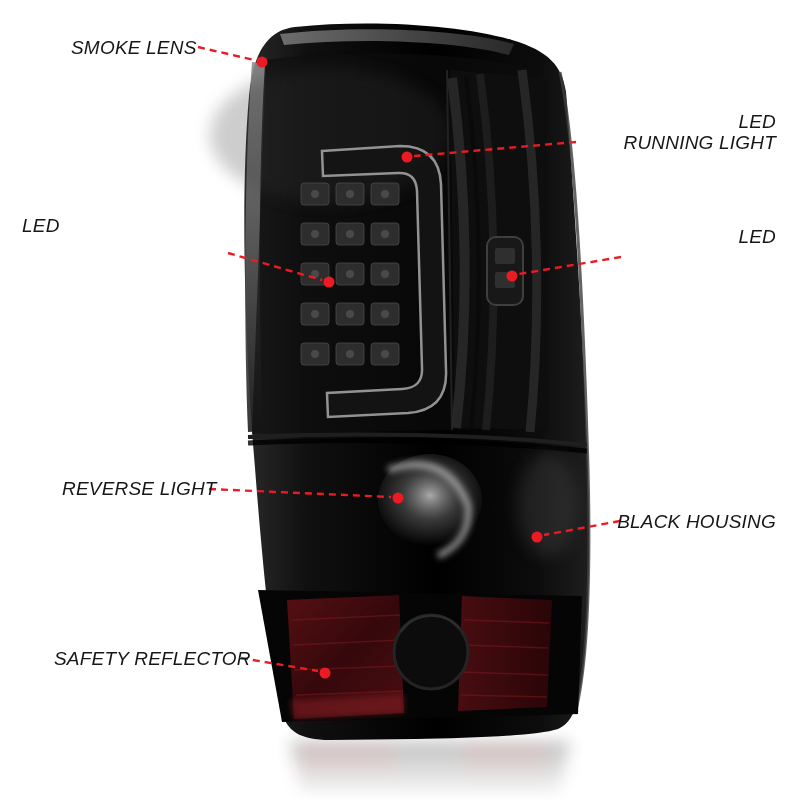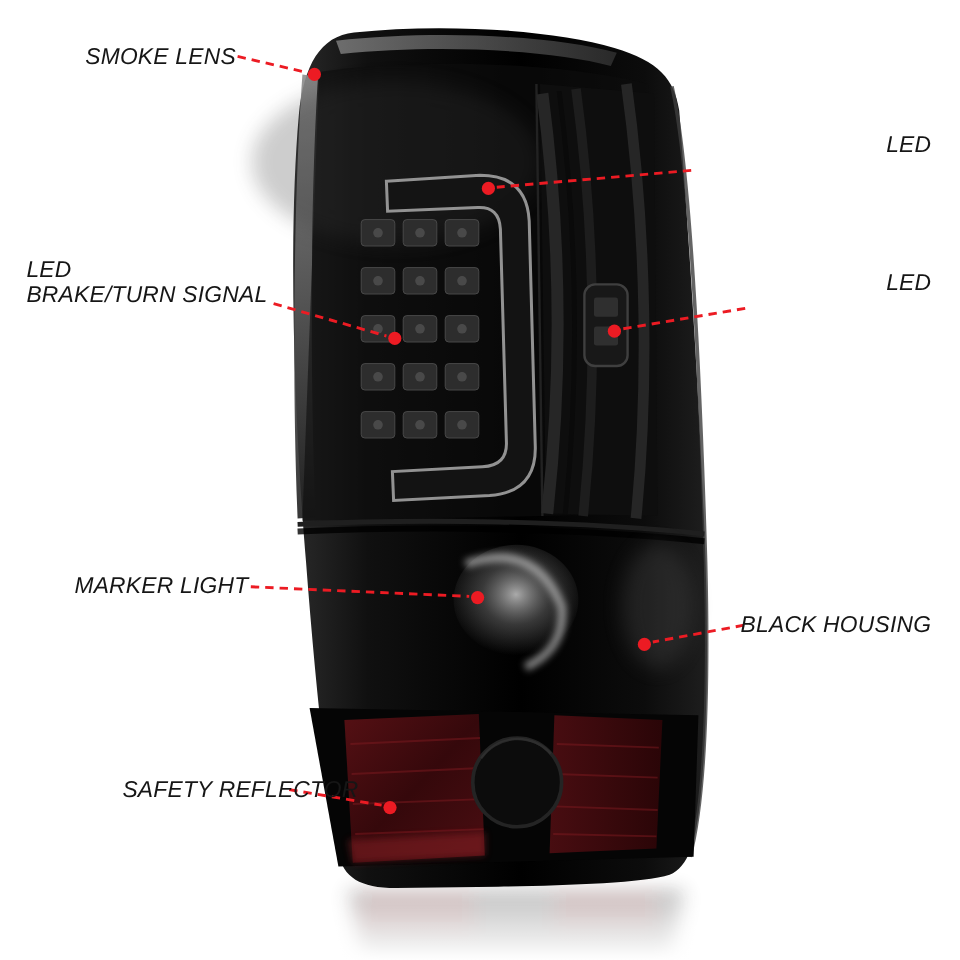--- a/index.html
+++ b/index.html
@@ -219,34 +219,34 @@
   <line class="leader" x1="241" y1="658" x2="318" y2="671"></line>
   <circle class="dot" cx="325" cy="673" r="5.5"></circle>
 </svg>
 
 <div class="callout" style="left:71px; top:37px;">
   <div>SMOKE LENS</div>
 </div>
 
 <div class="callout align-right" style="right:24px; top:111px;">
   <div>LED</div>
+  <div>RUNNING LIGHT</div>
 </div>
 
 <div class="callout" style="left:22px; top:215px;">
   <div>LED</div>
-  <div>BRAKE/TURN SIGNAL</div>
 </div>
 
 <div class="callout align-right" style="right:24px; top:226px;">
   <div>LED</div>
 </div>
 
 <div class="callout" style="left:62px; top:478px;">
-  <div>MARKER LIGHT</div>
+  <div>REVERSE LIGHT</div>
 </div>
 
 <div class="callout align-right" style="right:24px; top:511px;">
   <div>BLACK HOUSING</div>
 </div>
 
-<div class="callout" style="left:54px; top:648px;margin-left:48px;">
+<div class="callout" style="left:54px; top:648px;">
   <div>SAFETY REFLECTOR</div>
 </div>
 
 </body></html>

